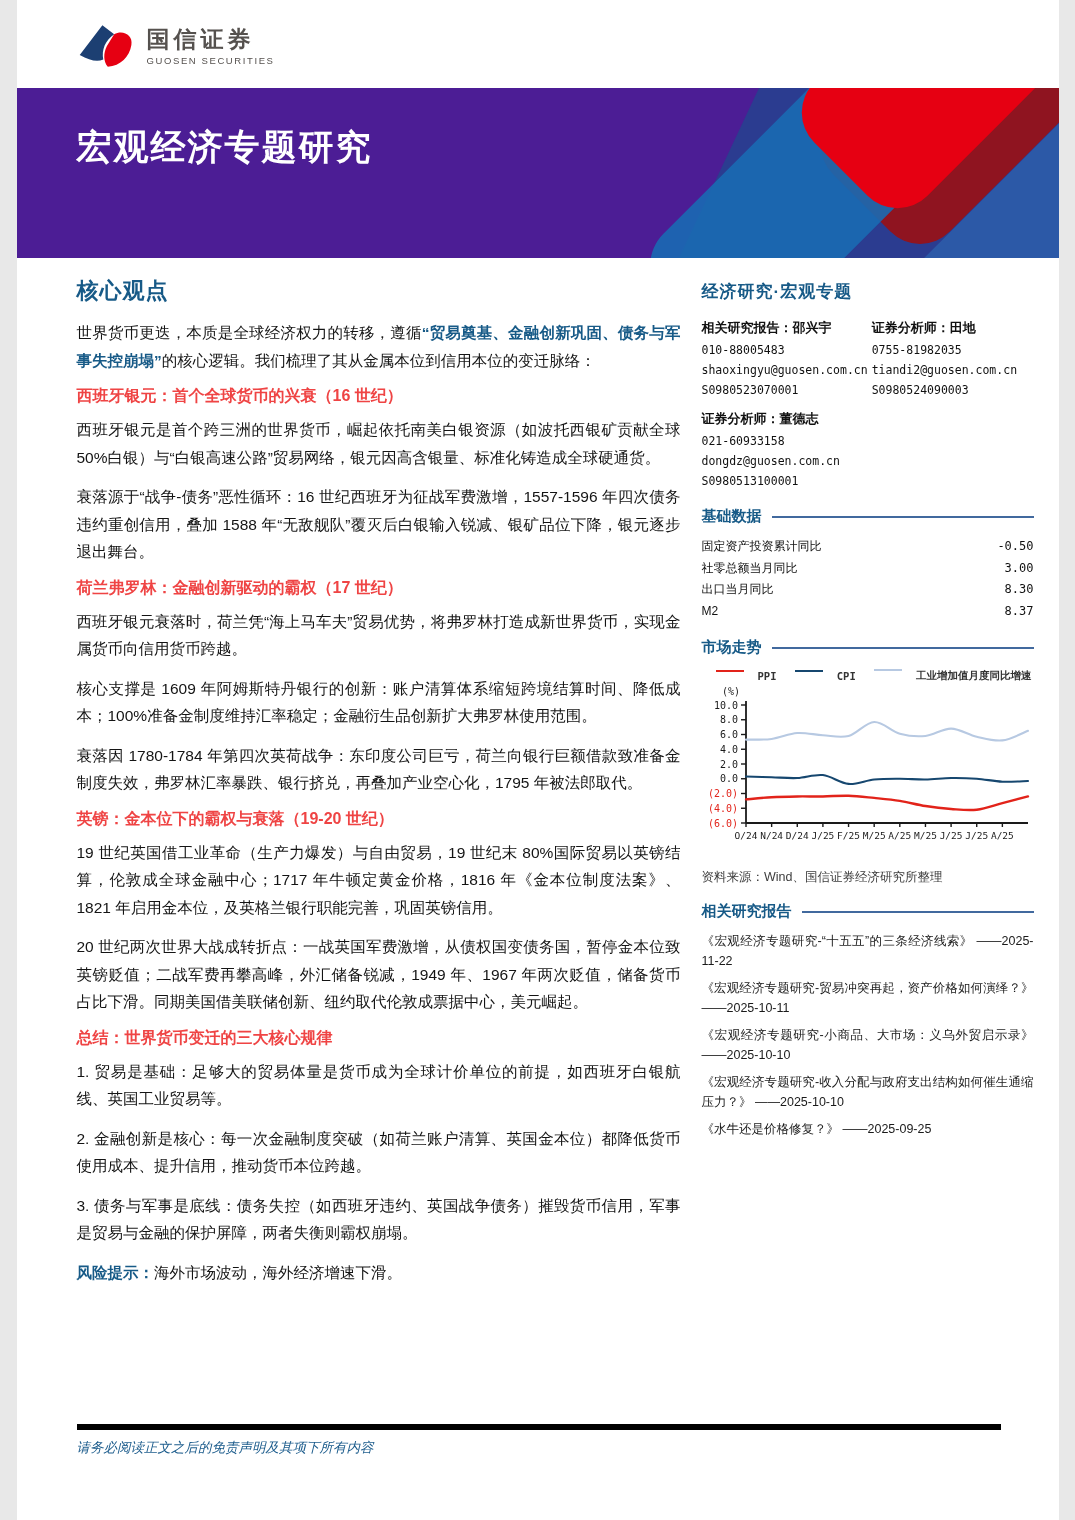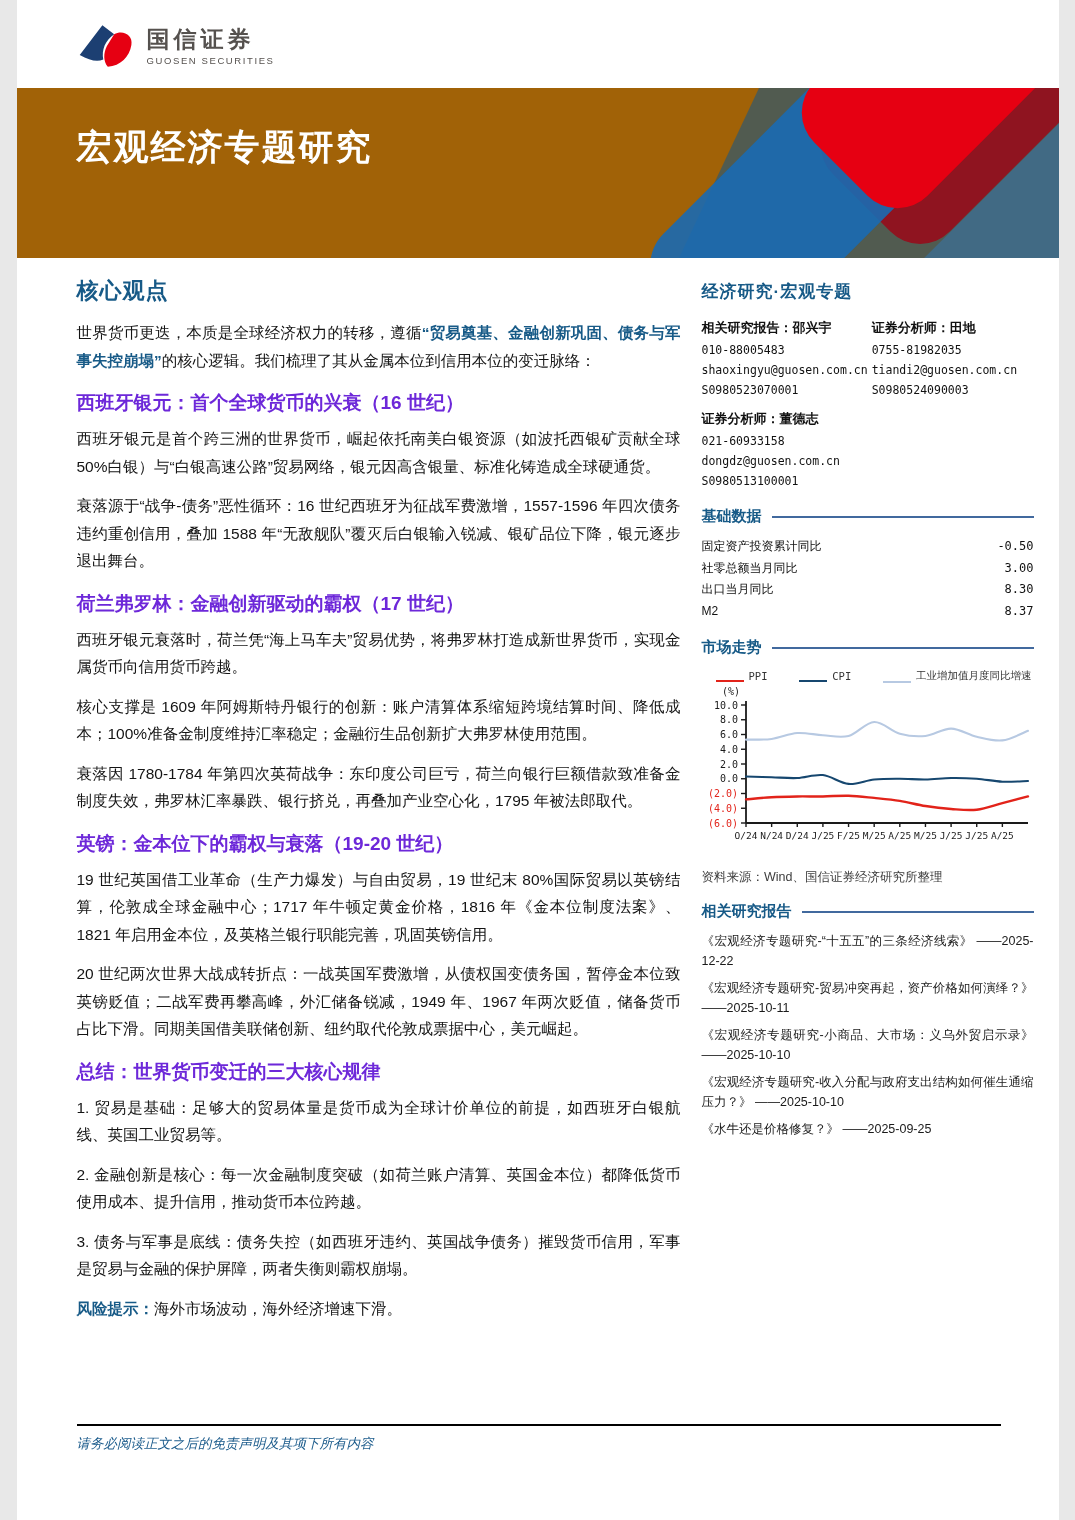--- a/index.html
+++ b/index.html
@@ -6,54 +6,54 @@
   .page{position:relative;width:1042px;height:1520px;background:#ffffff;margin:0 auto;
         font-family:"Liberation Sans","DejaVu Sans",sans-serif;color:#111;overflow:hidden;}
 
   
   .header{position:absolute;top:0;left:0;right:0;height:88px;background:#fff;}
   .logo-wrap{position:absolute;left:60px;top:20px;display:flex;align-items:center;gap:12px;}
   .logo-text .cn{font-size:23px;font-weight:bold;color:#55514e;letter-spacing:4px;line-height:26px;}
   .logo-text .en{font-size:9.5px;font-weight:normal;color:#55514e;letter-spacing:1.6px;margin-top:3px;}
 
   
-  .banner{position:absolute;top:88px;left:0;right:0;height:170px;background:#a16207;overflow:hidden;}
+  .banner{position:absolute;top:88px;left:0;right:0;height:170px;background:#4c1d95;overflow:hidden;}
   .banner-art{position:absolute;right:0;top:0;height:170px;width:420px;}
   .banner-titles{position:absolute;left:60px;top:32px;color:#fff;font-weight:bold;
                  font-size:35px;line-height:53px;letter-spacing:2px;}
 
   
   .col-left{position:absolute;top:276px;left:60px;width:604px;}
   .col-left h2{font-size:22px;color:#175a87;margin:0 0 13px 0;letter-spacing:1px;}
-  .col-left h3{font-size:19px;color:#6d28d9;margin:16px 0 9px 0;font-weight:bold;}
+  .col-left h3{font-size:16px;color:#ef4444;margin:0 0 9px 0;font-weight:bold;}
   .col-left p{font-size:15.5px;line-height:27.5px;margin:0 0 12px 0;text-align:justify;color:#141414;}
   .em-blue{color:#175a87;font-weight:bold;}
   .risk{margin-top:30px;}
   .risk .label{color:#175a87;font-weight:bold;}
 
   
   .col-right{position:absolute;top:280px;left:685px;width:332px;}
   .cat-title{font-size:17px;font-weight:bold;color:#175a87;margin:0 0 16px 0;letter-spacing:1px;}
   .analyst-grid{display:grid;grid-template-columns:1fr 1fr;column-gap:4px;row-gap:10px;margin-bottom:6px;}
   .a-title{font-size:13px;font-weight:bold;color:#111;margin-bottom:3px;white-space:nowrap;}
   .a-line{font-family:"DejaVu Sans Mono","Liberation Mono",monospace;font-size:11.5px;line-height:20px;color:#111;white-space:nowrap;}
   .rule-h{display:flex;align-items:baseline;font-size:15px;font-weight:bold;color:#175a87;margin:16px 0 10px 0;}
   .rule-h .line{flex:1;border-bottom:2px solid #41699e;margin-left:10px;transform:translateY(-3px);}
   .bd-row{display:flex;justify-content:space-between;font-size:12px;line-height:21.5px;color:#111;align-items:flex-end;}
   .bd-row .val{font-family:"DejaVu Sans Mono","Liberation Mono",monospace;}
   .chart-box{margin-top:4px;}
   .chart-legend{display:flex;justify-content:space-between;align-items:center;padding:2px 2px 0 14px;
                 font-size:10.5px;color:#333;font-family:"DejaVu Sans Mono","Liberation Mono",monospace;}
-  .chart-legend .item{display:flex;align-items:flex-end;gap:5px;white-space:nowrap;}
+  .chart-legend .item{display:flex;align-items:flex-start;gap:14px;white-space:nowrap;font-weight:bold;}
   .chart-legend .sw{width:28px;height:0;border-top:2px solid;}
   .src-note{font-size:12.5px;color:#3c3c3c;margin:10px 0 2px 0;}
   .report{font-size:12.5px;line-height:20px;color:#1a1a1a;margin-bottom:7px;text-align:justify;}
 
   
-  .footer{position:absolute;top:1424px;left:60px;right:58px;border-top:2px solid #000000;padding-top:9px;}
+  .footer{position:absolute;top:1424px;left:60px;right:58px;border-top:6px solid #000000;padding-top:9px;}
   .footer .txt{font-size:13.5px;font-style:italic;color:#1c5c8c;}
 </style>
 </head>
 <body>
 
 <div class="page">
 
   <div class="header">
     <div class="logo-wrap">
       <svg width="58" height="52" viewBox="0 0 64 56">
@@ -221,21 +221,21 @@
           <path d="M44,116.4C48.27272727272727,116.03125 61.09090909090909,114.67916666666667 69.63636363636364,114.1875C78.18181818181819,113.69583333333333 86.72727272727273,113.57291666666667 95.27272727272728,113.45C103.81818181818183,113.32708333333333 112.36363636363636,113.57291666666667 120.9090909090909,113.45C129.45454545454544,113.32708333333333 138,112.46666666666667 146.54545454545456,112.7125C155.09090909090912,112.95833333333334 163.63636363636365,114.06458333333333 172.1818181818182,114.925C180.72727272727272,115.78541666666666 189.27272727272725,116.52291666666667 197.8181818181818,117.875C206.36363636363637,119.22708333333333 214.90909090909093,121.68541666666667 223.45454545454547,123.0375C232,124.38958333333332 240.54545454545456,125.37291666666667 249.0909090909091,125.9875C257.6363636363636,126.60208333333333 266.1818181818182,127.70833333333333 274.72727272727275,126.725C283.2727272727273,125.74166666666666 291.8181818181818,122.30000000000001 300.3636363636364,120.0875C308.90909090909093,117.875 321.72727272727275,114.55625 326,113.45" fill="none" stroke="#e2231a" stroke-width="2.4" stroke-linecap="round"></path>
         </svg>
     </div>
     <div class="src-note">资料来源：Wind、国信证券经济研究所整理</div>
 
     <div class="rule-h">
         <span>相关研究报告</span>
         <span class="line"></span>
       </div>
     <div>
-      <div class="report">《宏观经济专题研究-“十五五”的三条经济线索》 ——2025-12-22</div>
+      <div class="report">《宏观经济专题研究-“十五五”的三条经济线索》 ——2025-11-22</div>
       <div class="report">《宏观经济专题研究-贸易冲突再起，资产价格如何演绎？》 ——2025-10-11</div>
       <div class="report">《宏观经济专题研究-小商品、大市场：义乌外贸启示录》 ——2025-10-10</div>
       <div class="report">《宏观经济专题研究-收入分配与政府支出结构如何催生通缩压力？》 ——2025-10-10</div>
       <div class="report">《水牛还是价格修复？》 ——2025-09-25</div>
     </div>
   </div>
 
   <div class="footer">
     <div class="txt">请务必阅读正文之后的免责声明及其项下所有内容</div>
   </div>

